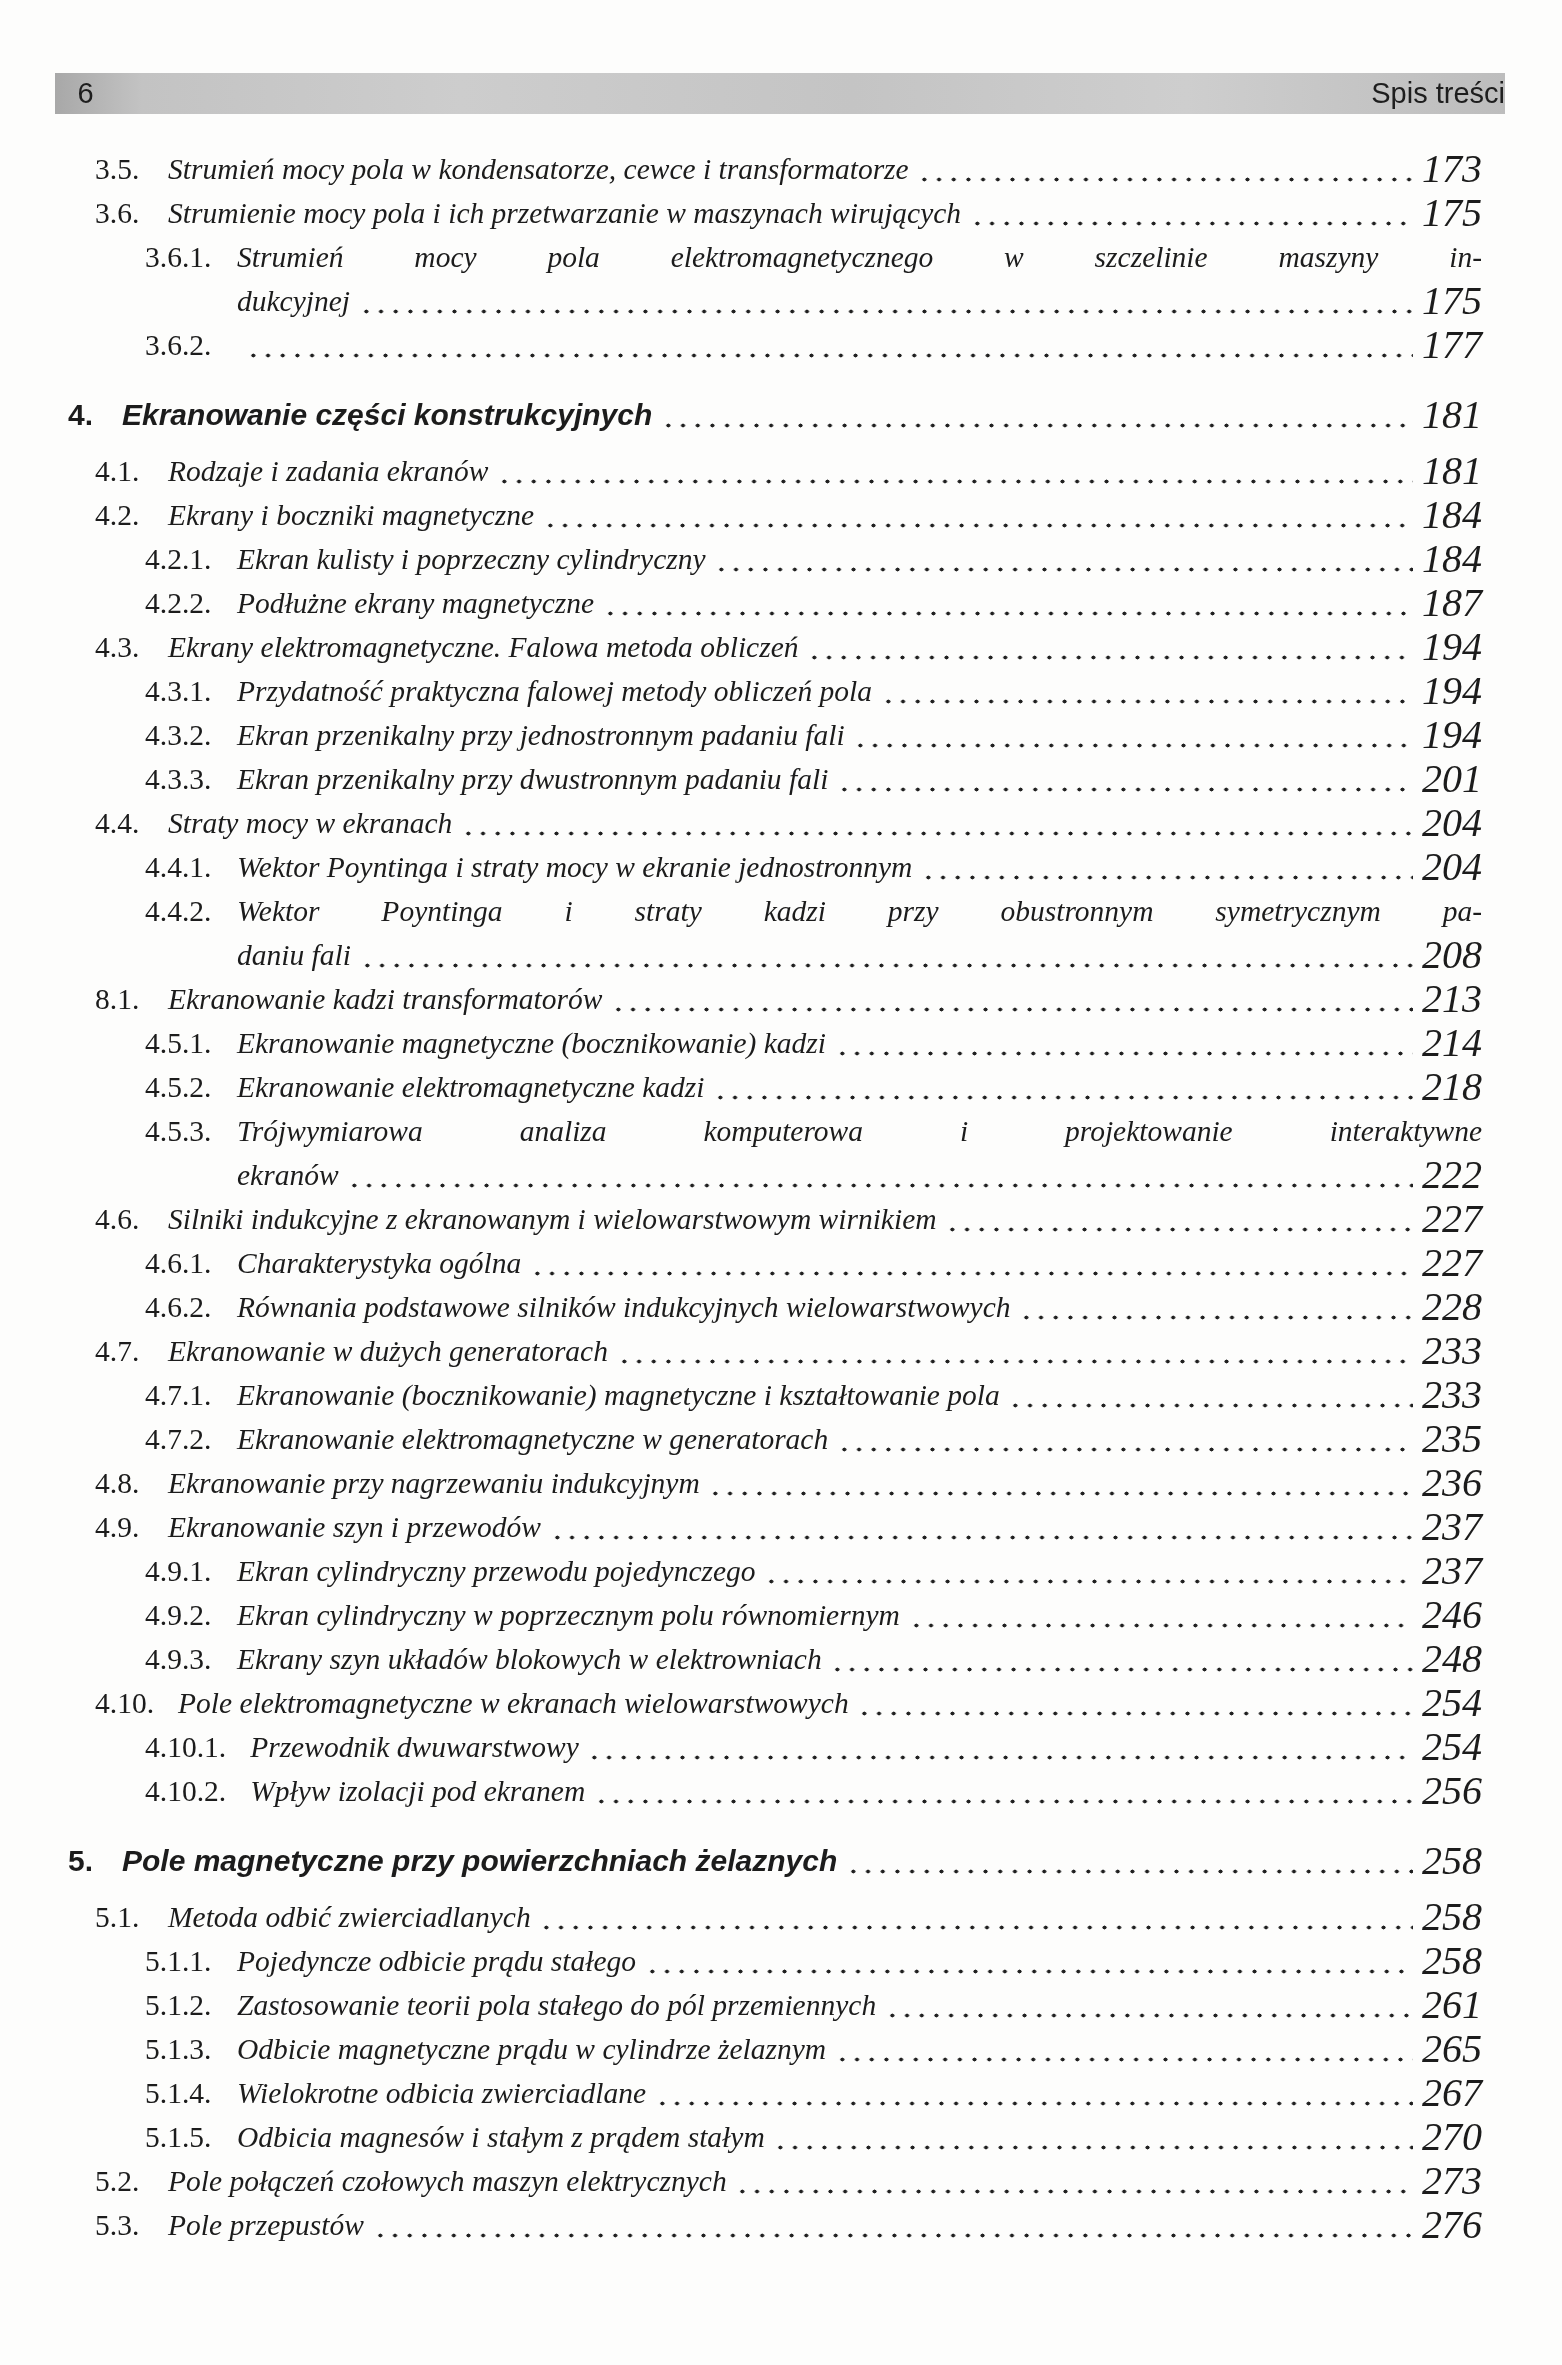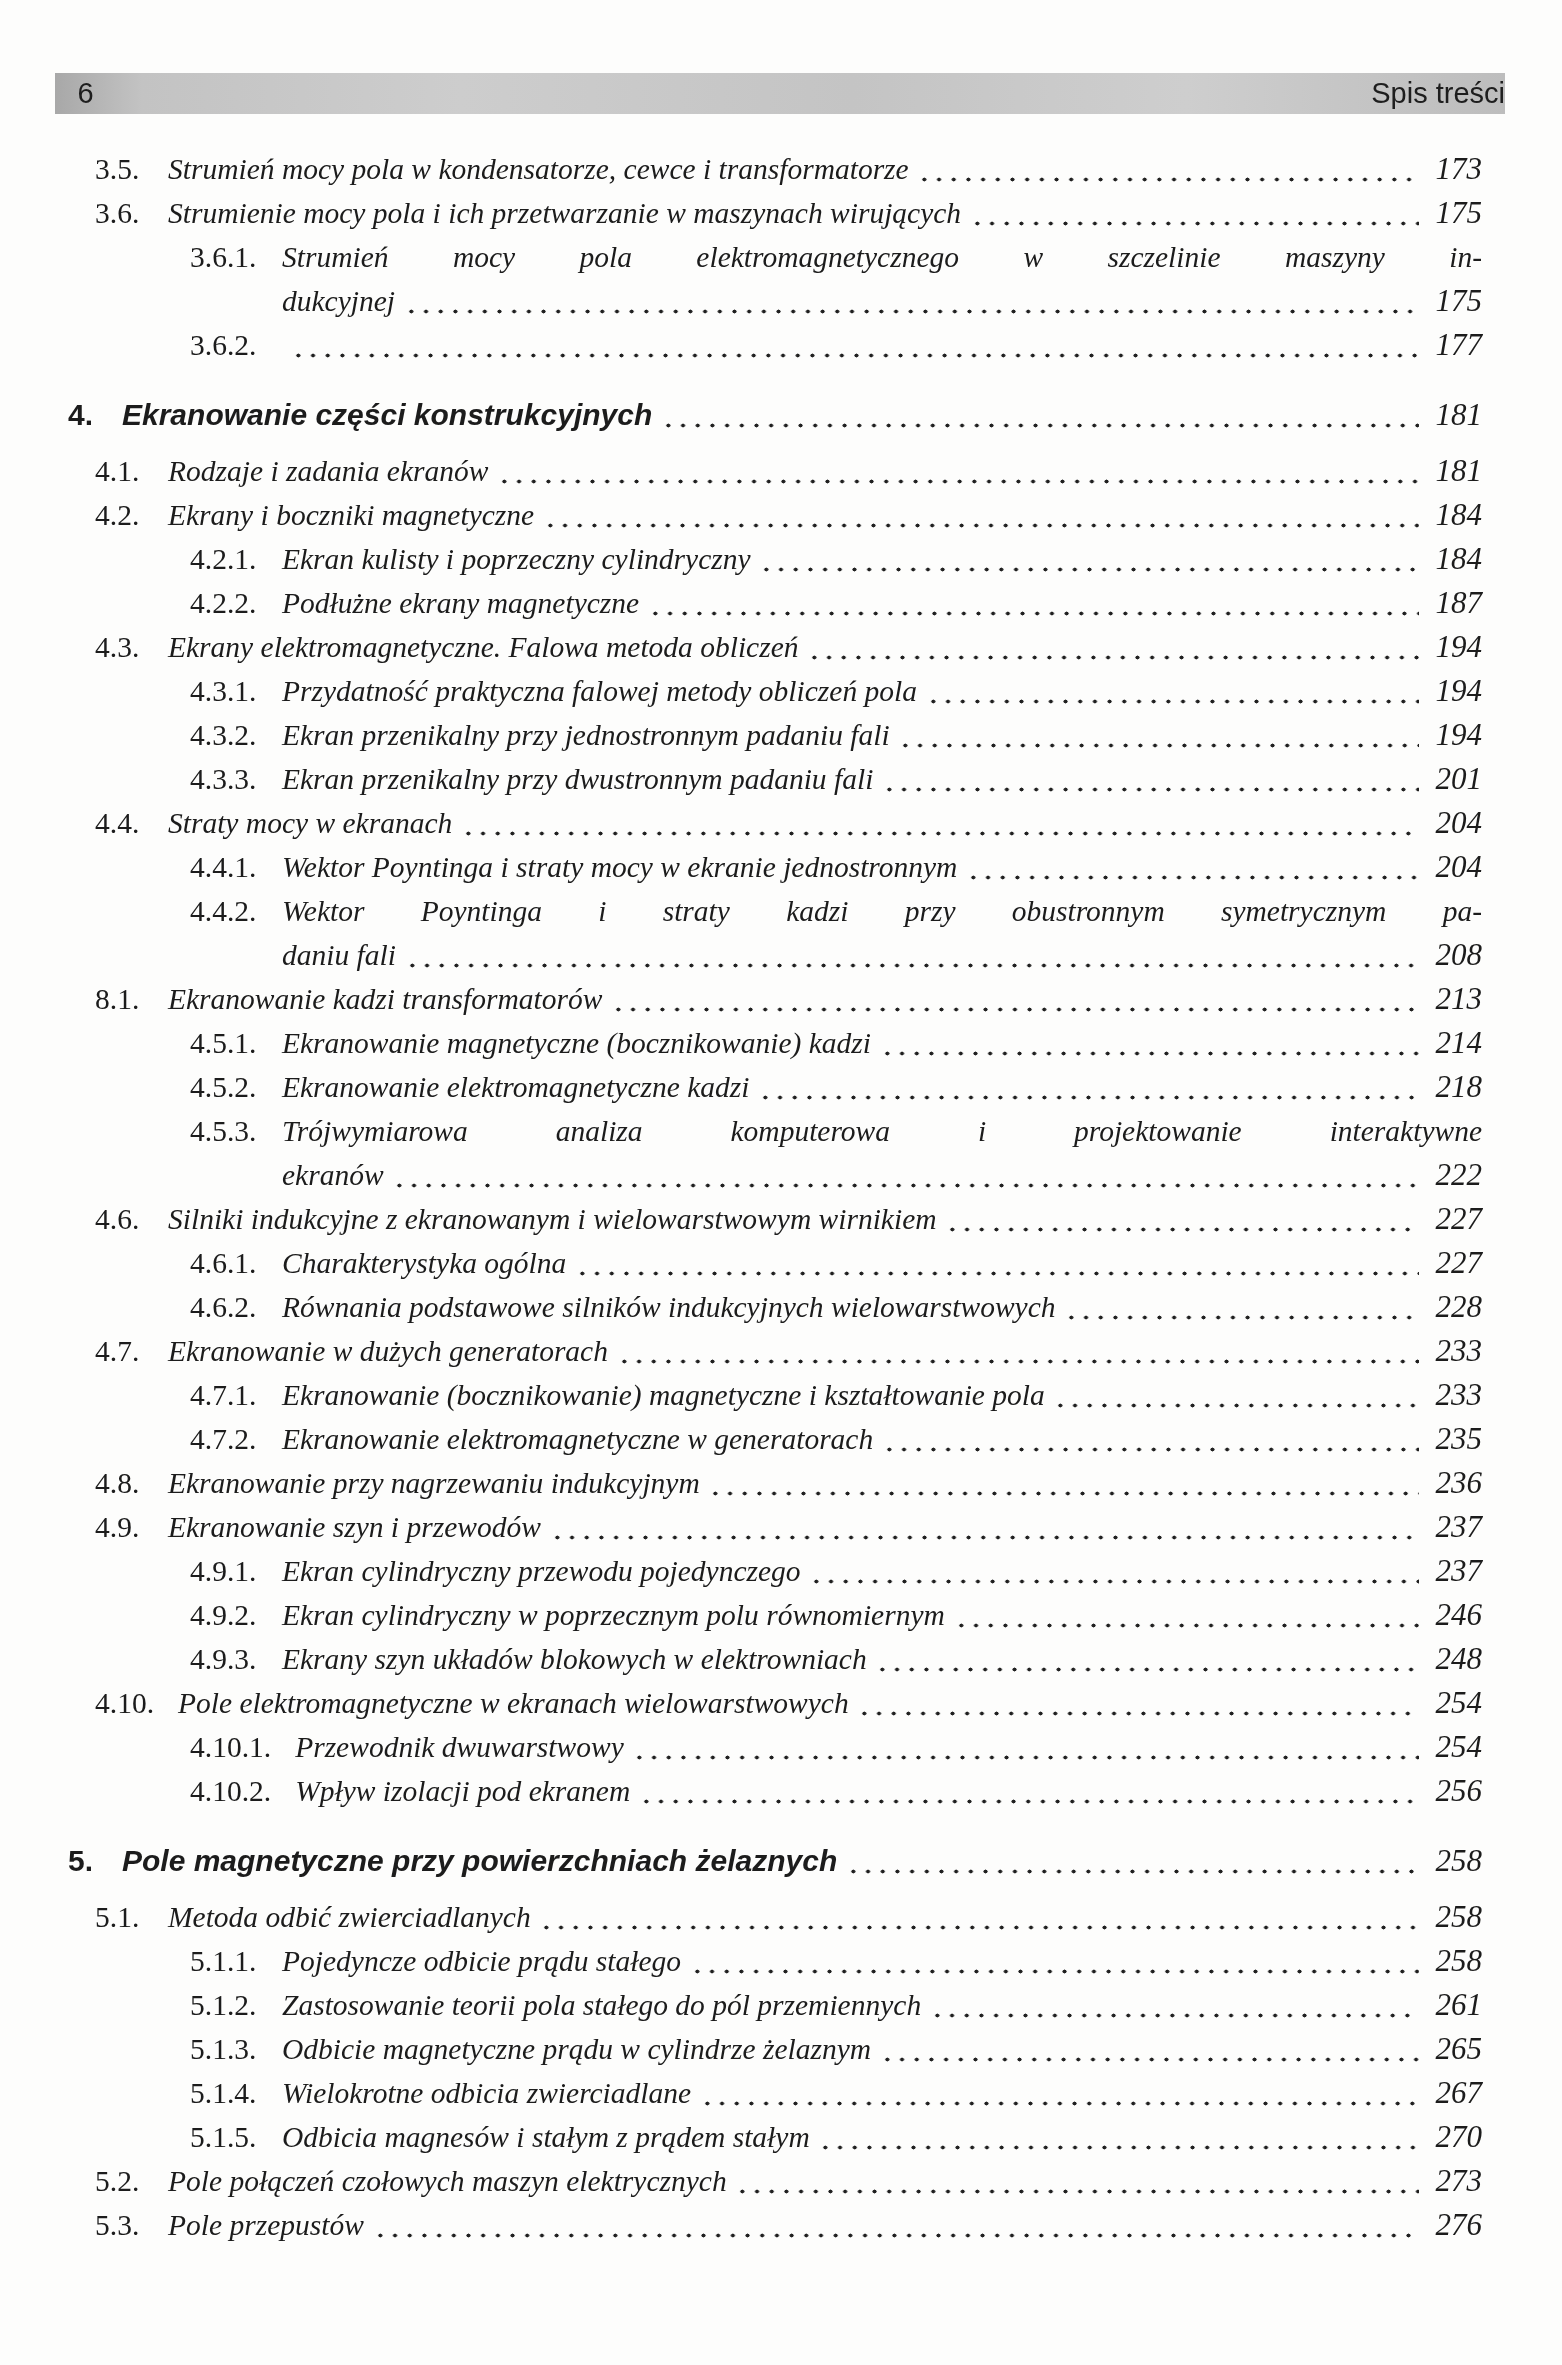--- a/index.html
+++ b/index.html
@@ -36,21 +36,21 @@
     display: flex;
     align-items: flex-start;
     padding-right: 80px;
     font-size: 29.5px;
     line-height: 44px;
     gap: 24px;
   }
   .entry .num { white-space: nowrap; }
   .lv1 { padding-left: 68px; }  .lv1 .num { min-width: 30px; }
   .lv2 { padding-left: 95px; } .lv2 .num { min-width: 49px; }
-  .lv3 { padding-left: 145px; margin-left: 45px; } .lv3 .num { min-width: 68px; }
+  .lv3 { padding-left: 145px; } .lv3 .num { min-width: 68px; }
   .entry .body { flex: 1; min-width: 0; font-style: italic; }
 
   .line { display: flex; }
   .line .txt { white-space: nowrap; }
   .line.wrap {
     display: block;
     text-align: justify;
     text-align-last: justify;
   }
   .leader {
@@ -61,21 +61,21 @@
     background-size: 14.7px 5.2px;
     background-repeat: repeat-x;
     background-position: 0 29.5px;
   }
   .pg {
     min-width: 54px;
     text-align: right;
     white-space: nowrap;
     font-family: "Liberation Serif", serif;
     font-weight: normal;
-    font-size: 31px;
+    font-size: 40px;
   }
   .chapter {
     margin-top: 26px;
     margin-bottom: 12px;
     font-family: "Liberation Sans", sans-serif;
     font-weight: bold;
     font-size: 30px;
   }
 </style>
 </head>

